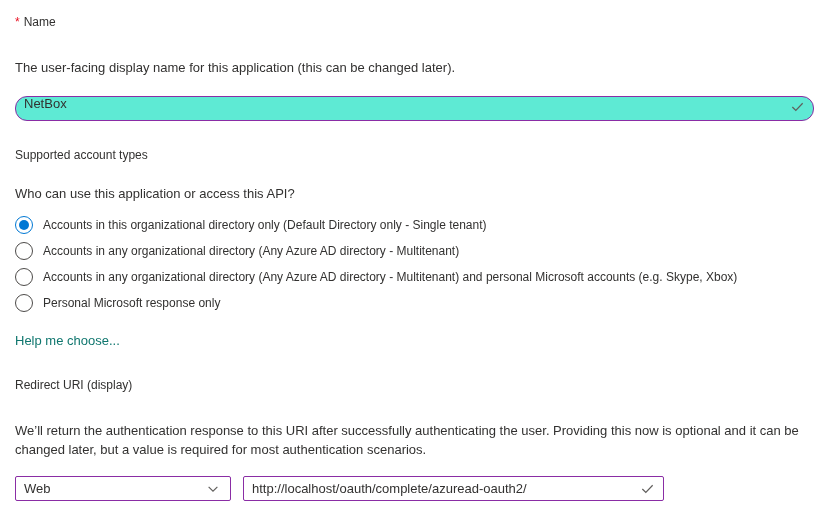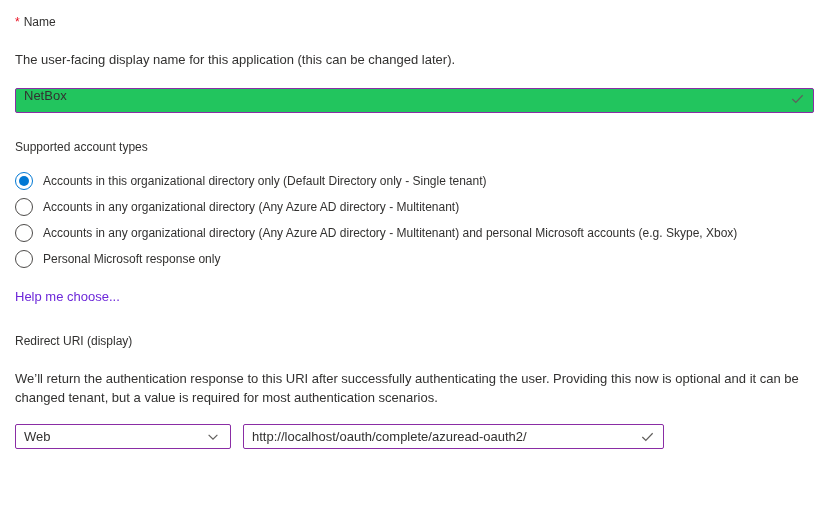--- a/index.html
+++ b/index.html
@@ -17,40 +17,40 @@
     font-weight: 400;
     color: #323130;
     line-height: 20px;
   }
   .required-marker { color: #e81123; margin-right: 4px; }
 
   .desc {
     font-size: 13px;
     line-height: 19px;
     color: #323130;
-    margin-top: 18px;
+    margin-top: 26px;
     max-width: 801px;
   }
 
   
   .input-wrap {
     position: relative;
     margin-top: 17px;
     height: 25px;
   }
   .input-wrap input {
     width: 100%;
     height: 25px;
     border: 1px solid #8a2da5;
-    border-radius: 2px;
+    border-radius: 12px;
     padding: 0 30px 10px 8px;
     font-family: "Liberation Sans", sans-serif;
     font-size: 13px;
     color: #323130;
-    background: #22c55e;
+    background: #5eead4;
     outline: none;
   }
   .trailing-icon {
     position: absolute;
     right: 9px; top: 50%;
     transform: translateY(-50%);
     width: 16px; height: 16px;
     pointer-events: none;
     display: flex; align-items: center; justify-content: center;
   }
@@ -90,21 +90,21 @@
     font-size: 12px;
     color: #323130;
     margin-left: 10px;
     white-space: nowrap;
   }
 
   .help-link {
     display: inline-block;
     margin-top: 17px;
     font-size: 13px;
-    color: #6d28d9;
+    color: #0f766e;
     text-decoration: none;
     cursor: pointer;
   }
 
   .gap-lg { margin-top: 26px; }
 
   .controls-row {
     margin-top: 17px;
     display: flex;
     align-items: center;
@@ -154,20 +154,21 @@
     <span class="trailing-icon">
       <svg width="15" height="15" viewBox="0 0 16 16">
         <path d="M2.5 8.5 L6.2 12.2 L13.5 4.5" fill="none" stroke="#605e5c" stroke-width="1.3"></path>
       </svg>
     </span>
   </div>
 
   
   <div class="section-title gap-lg">Supported account types</div>
 
+  <div class="question">Who can use this application or access this API?</div>
 
   <div class="radio-group">
     <div class="radio-row">
       <span class="radio checked"></span>
       <span class="radio-label">Accounts in this organizational directory only (Default Directory only - Single tenant)</span>
     </div>
     <div class="radio-row">
       <span class="radio"></span>
       <span class="radio-label">Accounts in any organizational directory (Any Azure AD directory - Multitenant)</span>
     </div>
@@ -179,21 +180,21 @@
       <span class="radio"></span>
       <span class="radio-label">Personal Microsoft response only</span>
     </div>
   </div>
 
   <a class="help-link">Help me choose...</a>
 
   
   <div class="section-title gap-lg">Redirect URI (display)</div>
 
-  <div class="desc">We’ll return the authentication response to this URI after successfully authenticating the user. Providing this now is optional and it can be changed tenant, but a value is required for most authentication scenarios.</div>
+  <div class="desc">We’ll return the authentication response to this URI after successfully authenticating the user. Providing this now is optional and it can be changed later, but a value is required for most authentication scenarios.</div>
 
   <div class="controls-row">
     <div class="select-wrap">
       <span>Web</span>
       <span class="trailing-icon">
         <svg width="14" height="14" viewBox="0 0 16 16">
           <path d="M3 5.5 L8 10.5 L13 5.5" fill="none" stroke="#605e5c" stroke-width="1.3"></path>
         </svg>
       </span>
     </div>

